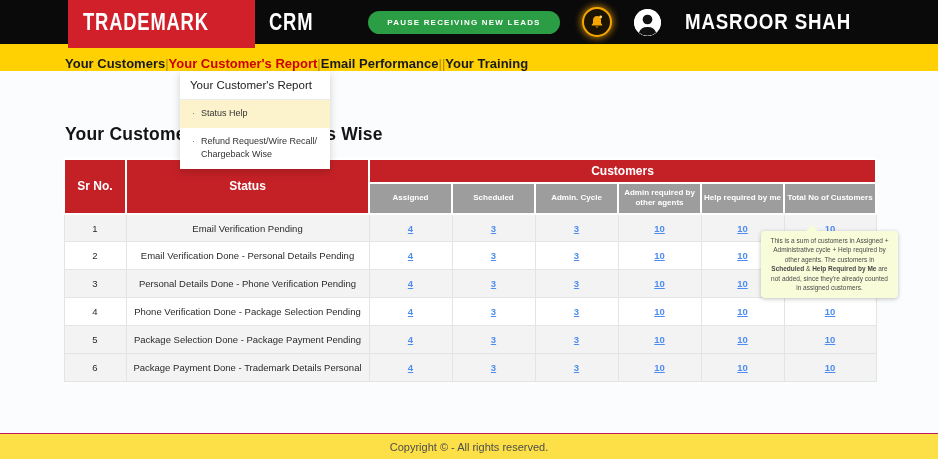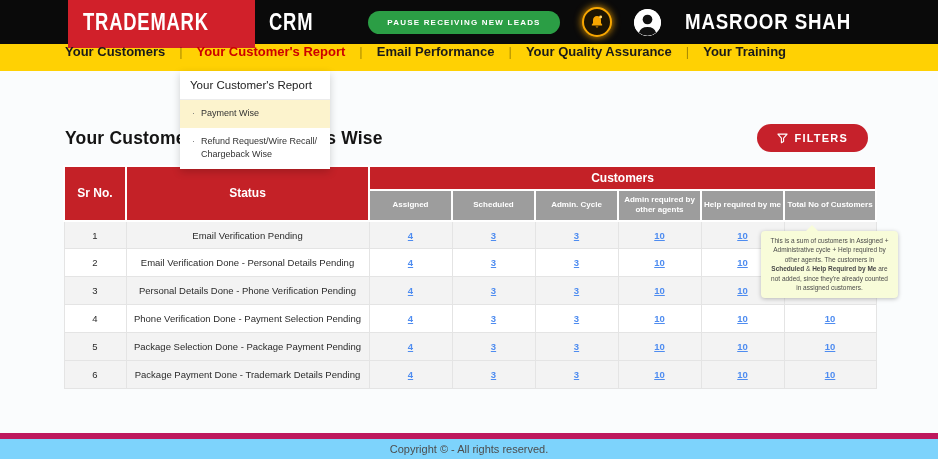--- a/index.html
+++ b/index.html
@@ -52,21 +52,21 @@
   }
   .user-name {
     color:#fff; font-weight:bold; font-size:22px; letter-spacing:1px;
     display:inline-block; transform:scaleX(.85); transform-origin:left center;
     white-space:nowrap; margin-left:2px;
   }
 
   
   .nav-bar {
     height:27px; background:#ffd103;
-    display:flex; align-items:flex-start; gap:14px;
+    display:flex; align-items:flex-end; gap:0;
     padding-left:65px; font-size:13px; font-weight:bold;
   }
   .nav-item { color:#1a1a1a; cursor:pointer; }
   .nav-item.active { color:#cc0100; }
   .nav-div { color:rgba(0,0,0,.35); font-weight:normal; }
 
   
   .dropdown {
     position:absolute; left:180px; top:71px; width:150px; z-index:20;
     background:#fff; box-shadow:0 3px 8px rgba(0,0,0,.18);
@@ -123,21 +123,21 @@
   }
   .tooltip::before {
     content:""; position:absolute; top:-6px; left:45px;
     border-left:6px solid transparent; border-right:6px solid transparent;
     border-bottom:6px solid #f8fcd9;
   }
 
   
   .footer {
     position:absolute; left:0; bottom:0; width:100%; height:26px;
-    background:#7dd3fc; border-top:6px solid #be185d;
+    background:#fde047; border-top:1px solid #be185d;
     display:flex; align-items:center; justify-content:center;
     font-size:11px; color:#4d4d4d;
   }
 </style>
 </head>
 <body>
 
 <div class="app-header">
   <div class="logo-box">
     <span class="logo-txt">TRADEMARK</span>
@@ -163,47 +163,40 @@
   </div>
 </div>
 
 <div class="nav-bar">
     <a href="#" class="nav-item">Your Customers</a>
     <span class="nav-div">|</span>
     <a href="#" class="nav-item active">Your Customer's Report</a>
     <span class="nav-div">|</span>
     <a href="#" class="nav-item">Email Performance</a>
     <span class="nav-div">|</span>
-    <a href="#" class="nav-item">Your Quality Assurance</a>
     <span class="nav-div">|</span>
     <a href="#" class="nav-item">Your Training</a>
   </div>
 
 <div class="dropdown">
   <div class="dd-title">Your Customer's Report</div>
   <div>
       <a href="#" class="dd-item hl">
         <span class="bullet">·</span>
-        <span>Payment Wise</span>
+        <span>Status Help</span>
       </a>
       <a href="#" class="dd-item">
         <span class="bullet">·</span>
         <span>Refund Request/Wire Recall/ Chargeback Wise</span>
       </a>
     </div>
 </div>
 
 <div class="title-row">
   <div class="page-title">Your Customers Report - Status Wise</div>
-  <button class="filters-btn">
-    <svg width="11" height="11" viewBox="0 0 12 12">
-      <path d="M1 1.2h10L7.2 5.6v3.6l-2.4 1.4V5.6z" fill="none" stroke="#fff" stroke-width="1.2" stroke-linejoin="round"></path>
-    </svg>
-    <span>FILTERS</span>
-  </button>
 </div>
 
 <div class="tbl-wrap">
   <table>
     <colgroup>
       <col style="width:62px">
         <col style="width:243px">
       <col style="width:83px">
         <col style="width:83px">
         <col style="width:83px">
@@ -255,21 +248,21 @@
     <td class="val"><a href="#">4</a></td>
     <td class="val"><a href="#">3</a></td>
     <td class="val"><a href="#">3</a></td>
     <td class="val"><a href="#">10</a></td>
     <td class="val"><a href="#">10</a></td>
     <td class="val"><a href="#">10</a></td>
   </tr>
 
   <tr>
     <td class="sr">4</td>
-    <td class="status">Phone Verification Done - Payment Selection Pending</td>
+    <td class="status">Phone Verification Done - Package Selection Pending</td>
     <td class="val"><a href="#">4</a></td>
     <td class="val"><a href="#">3</a></td>
     <td class="val"><a href="#">3</a></td>
     <td class="val"><a href="#">10</a></td>
     <td class="val"><a href="#">10</a></td>
     <td class="val"><a href="#">10</a></td>
   </tr>
 
   <tr>
     <td class="sr">5</td>
@@ -277,21 +270,21 @@
     <td class="val"><a href="#">4</a></td>
     <td class="val"><a href="#">3</a></td>
     <td class="val"><a href="#">3</a></td>
     <td class="val"><a href="#">10</a></td>
     <td class="val"><a href="#">10</a></td>
     <td class="val"><a href="#">10</a></td>
   </tr>
 
   <tr>
     <td class="sr">6</td>
-    <td class="status">Package Payment Done - Trademark Details Pending</td>
+    <td class="status">Package Payment Done - Trademark Details Personal</td>
     <td class="val"><a href="#">4</a></td>
     <td class="val"><a href="#">3</a></td>
     <td class="val"><a href="#">3</a></td>
     <td class="val"><a href="#">10</a></td>
     <td class="val"><a href="#">10</a></td>
     <td class="val"><a href="#">10</a></td>
   </tr>
 </tbody>
   </table>
 </div>

